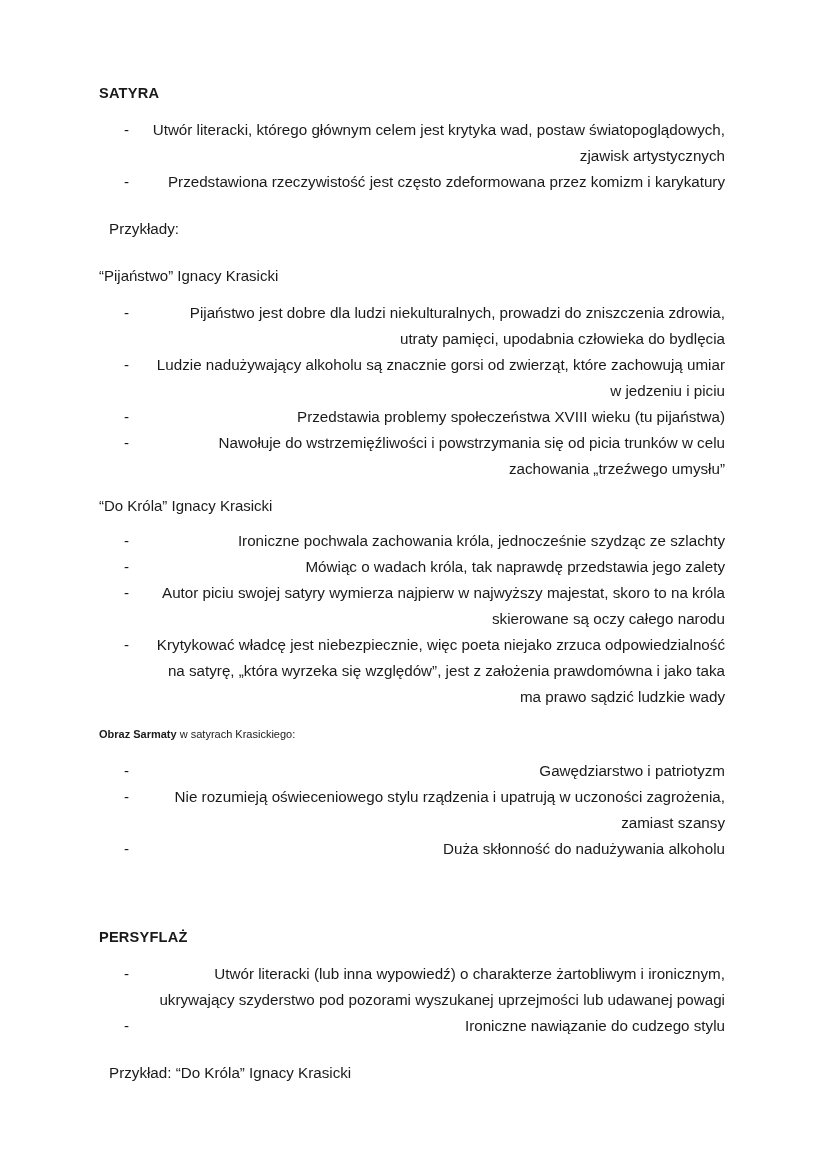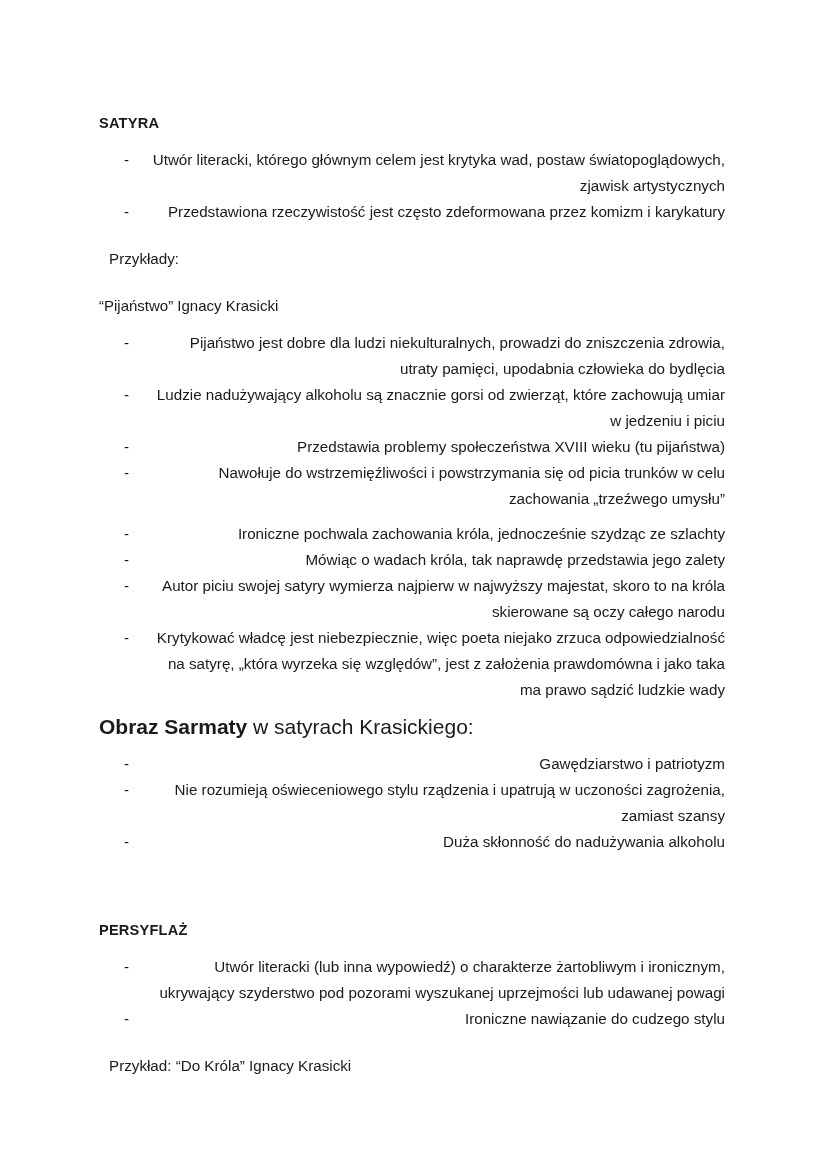--- a/index.html
+++ b/index.html
@@ -14,21 +14,21 @@
     font-family: "Liberation Sans", "DejaVu Sans", sans-serif;
     color: #1a1a1a;
     -webkit-font-smoothing: antialiased;
   }
   .page {
     position: relative;
     width: 828px;
     height: 1171px;
     background: #ffffff;
     box-sizing: border-box;
-    padding: 110px 103px 60px 99px;
+    padding: 80px 103px 60px 99px;
     overflow: hidden;
   }
   .doc-body {
     font-size: 15.2px;
     line-height: 26px;
   }
 
   
   .section-heading {
     font-weight: bold;
@@ -52,21 +52,21 @@
   .work-heading {
     margin: 0;
     padding-top: 11px;
     font-weight: normal;
     font-size: 15px;
     line-height: 26px;
   }
   .mixed-heading {
     margin: 0;
     padding-top: 11px;
-    font-size: 21px;
+    font-size: 11px;
     line-height: 26px;
   }
   .mixed-heading .b {
     font-weight: bold;
   }
 
   
   .bullets {
     list-style: none;
     margin: 0;
@@ -131,20 +131,21 @@
         <li>
           <span class="dash">-</span>
           <span class="btext">Przedstawia problemy społeczeństwa XVIII wieku (tu pijaństwa)</span>
         </li>
         <li>
           <span class="dash">-</span>
           <span class="btext">Nawołuje do wstrzemięźliwości i powstrzymania się od picia trunków w celu zachowania „trzeźwego umysłu”</span>
         </li>
       </ul>
 
+      <h2 class="work-heading">“Do Króla” Ignacy Krasicki</h2>
 
       <ul class="bullets tight">
         <li>
           <span class="dash">-</span>
           <span class="btext">Ironiczne pochwala zachowania króla, jednocześnie szydząc ze szlachty</span>
         </li>
         <li>
           <span class="dash">-</span>
           <span class="btext">Mówiąc o wadach króla, tak naprawdę przedstawia jego zalety</span>
         </li>

